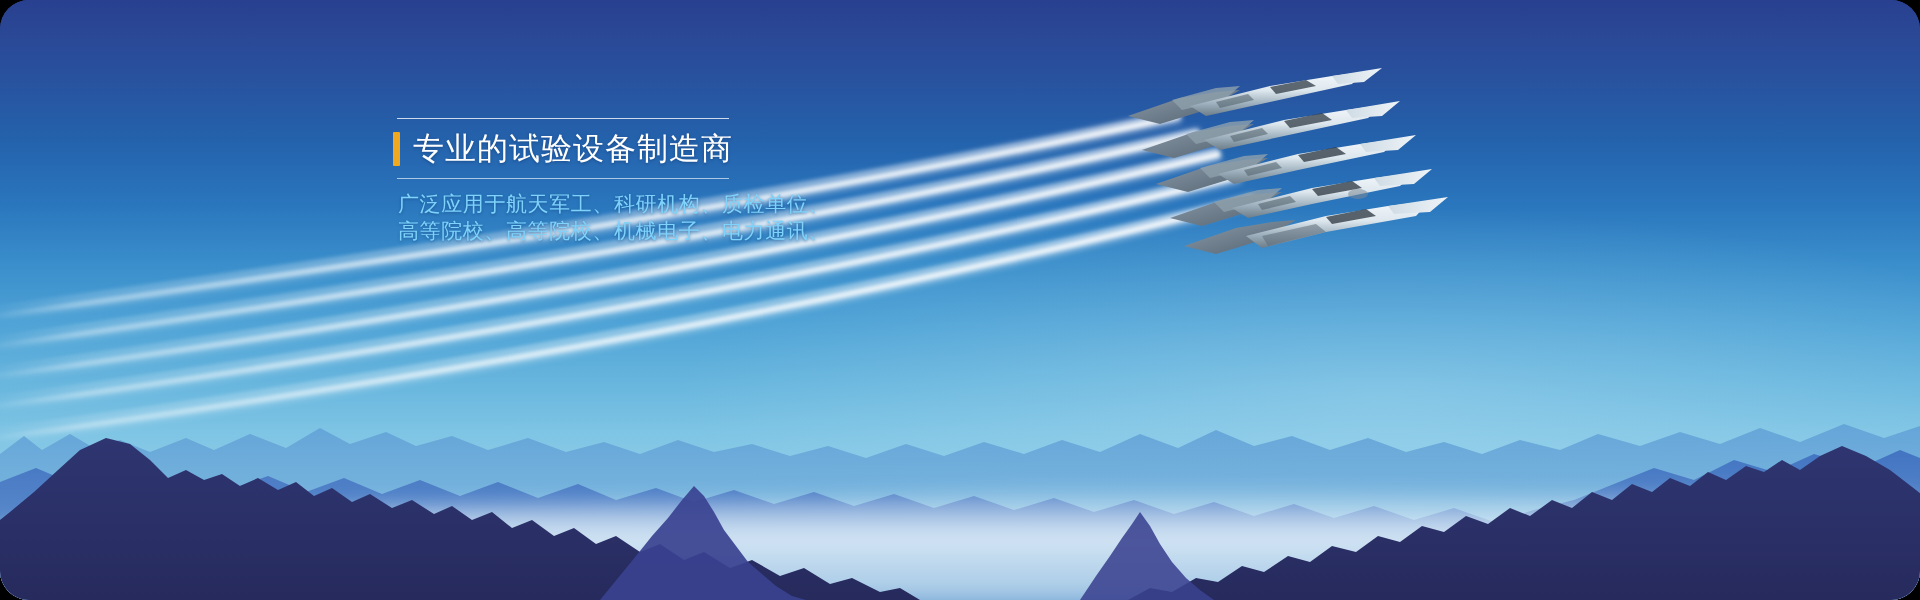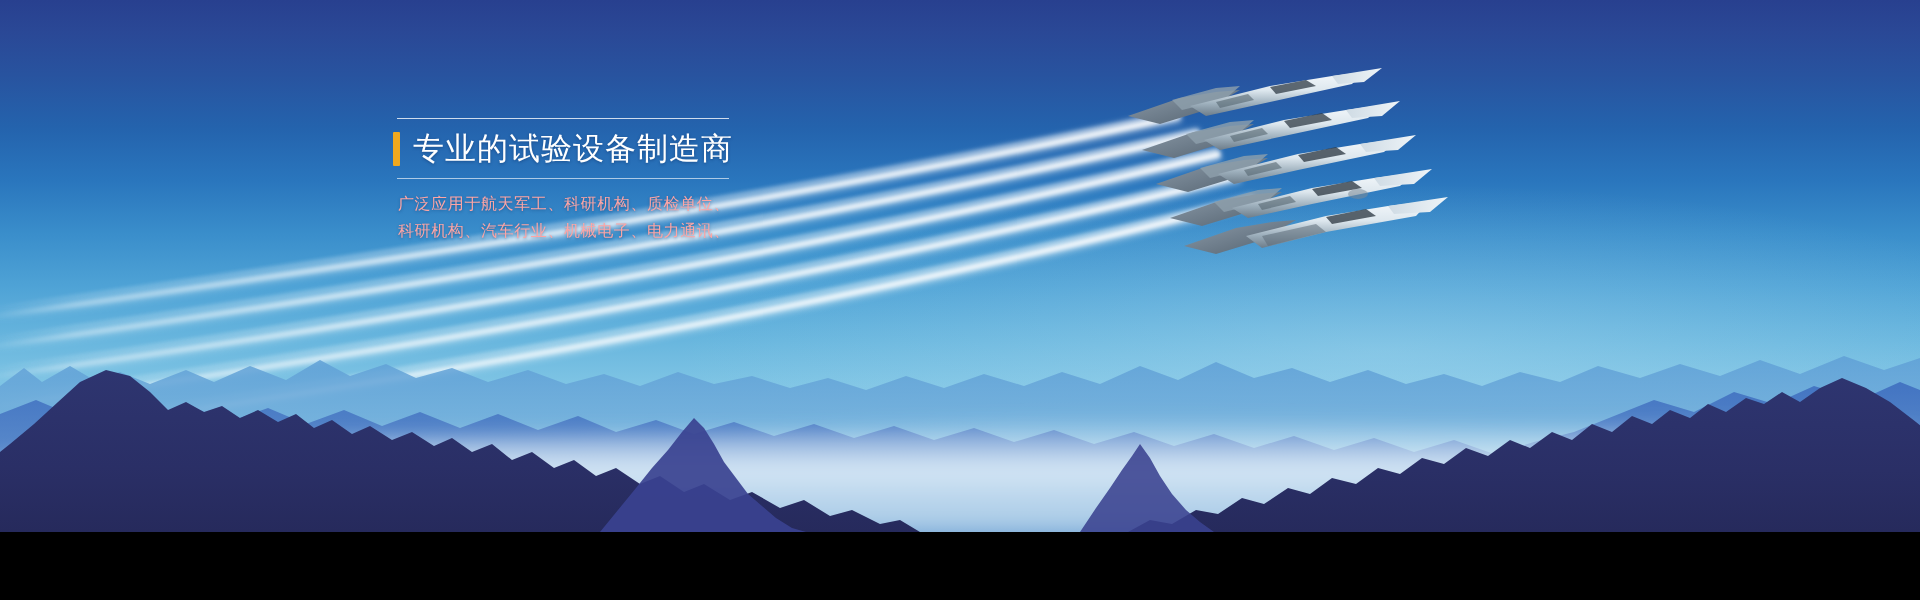--- a/index.html
+++ b/index.html
@@ -3,24 +3,25 @@
 <meta charset="utf-8">
 <style>
   html, body {
     margin: 0;
     padding: 0;
     background: #000;
   }
   #banner {
     position: relative;
     width: 1920px;
-    height: 532px;
+    height: 600px;
     overflow: hidden;
     font-family: "Liberation Sans", "DejaVu Sans", sans-serif;
     background: #2d4f9e;
+    border-radius: 29px;
   }
 
   
   .sky {
     position: absolute;
     inset: 0;
     background: linear-gradient(to bottom,
         #28408f 0%,
         #2a4896 6%,
         #28539f 14%,
@@ -107,22 +108,22 @@
     color: #ffffff;
     font-size: 31px;
     line-height: 34px;
     letter-spacing: 1px;
     white-space: nowrap;
     font-weight: 400;
     text-shadow: 0 1px 3px rgba(10,40,90,0.45);
   }
   .subcopy {
     margin: 11px 0 0 5px;
-    color: #fca5a5;
-    font-size: 16px;
+    color: #7dd3fc;
+    font-size: 21px;
     line-height: 27px;
     letter-spacing: 0.6px;
     text-shadow: 0 1px 3px rgba(10,40,90,0.40);
   }
   .subcopy div { white-space: nowrap; }
 </style>
 </head>
 <body>
 
 <div id="banner">
@@ -321,18 +322,18 @@
 
     <div class="headline-row">
       <span class="accent-bar"></span>
       <span class="headline">专业的试验设备制造商</span>
     </div>
 
     <div class="rule bottom"></div>
 
     <div class="subcopy">
       <div>广泛应用于航天军工、科研机构、质检单位、</div>
-      <div>科研机构、汽车行业、机械电子、电力通讯、</div>
+      <div>高等院校、高等院校、机械电子、电力通讯、</div>
     </div>
 
   </div>
 
 </div>
 
 </body></html>

